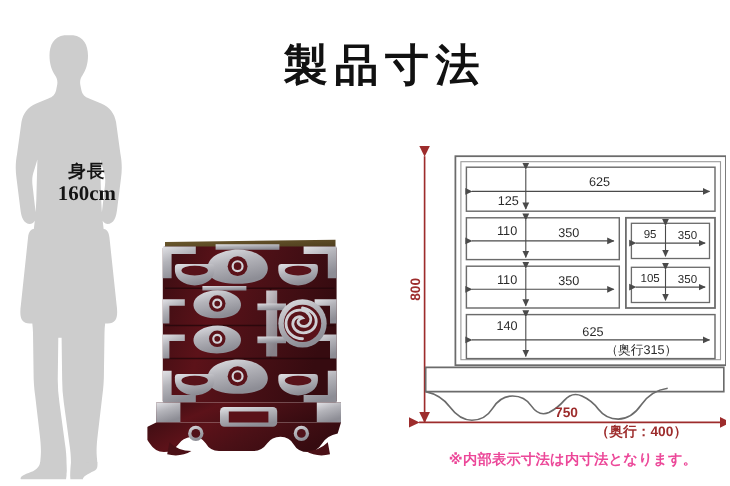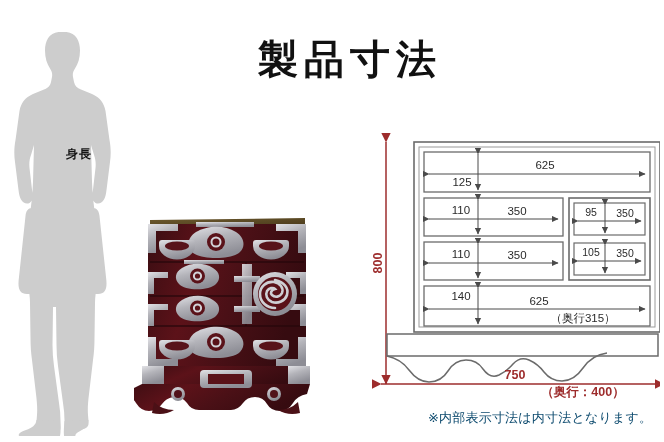--- a/index.html
+++ b/index.html
@@ -50,21 +50,21 @@
     top: 148px;
     width: 86px;
     text-align: center;
     font-family: "Liberation Serif", "DejaVu Serif", serif;
     font-size: 17px;
     font-weight: 700;
     line-height: 1.12;
     color: #141414;
     white-space: nowrap;
   }
-  .height-label .hl-1 { font-size: 12px; letter-spacing: 1px; }
+  .height-label .hl-1 { font-size: 16px; letter-spacing: 1px; }
   .height-label .hl-2 { font-size: 19px; }
 
   
   .chest {
     position: absolute;
     left: 134px;
     top: 198px;
     width: 184px;
     height: 222px;
   }
@@ -93,25 +93,25 @@
   .red-txt {
     font-family: "Liberation Sans", "DejaVu Sans", sans-serif;
     font-size: 12.5px;
     font-weight: 700;
     fill: #9d2c2c;
   }
 
   
   .note {
     position: absolute;
-    left: 428px;
+    left: 408px;
     top: 409px;
     font-size: 13px;
-    font-weight: 400;
-    color: #0c4a6e;
+    font-weight: 700;
+    color: #ec4899;
     letter-spacing: 0.2px;
     white-space: nowrap;
   }
 </style>
 </head>
 <body>
 
 <div id="page">
 
   <div class="page-title">製品寸法</div>
@@ -162,20 +162,21 @@
                  C59 410 58.5 404 58 399 Z"></path>
 
         <path d="M86.5 398 C86 403 84 406 79 408.5 C74 411 73 413 73.5 414 L62 414
                  C61.5 410 62 404 62.5 399 Z"></path>
       </g>
     </svg>
   </div>
 
   <div class="height-label">
     <div class="hl-1">身長</div>
+    <div class="hl-2">160cm</div>
   </div>
 
   <div class="chest">
     <svg viewBox="0 0 184 222" xmlns="http://www.w3.org/2000/svg" aria-hidden="true">
       <defs>
         <linearGradient id="woodg" x1="0" y1="0" x2="1" y2="0.25">
           <stop offset="0%" stop-color="#3a0d12"></stop>
           <stop offset="35%" stop-color="#5c1219"></stop>
           <stop offset="62%" stop-color="#4a1016"></stop>
           <stop offset="100%" stop-color="#360b10"></stop>

